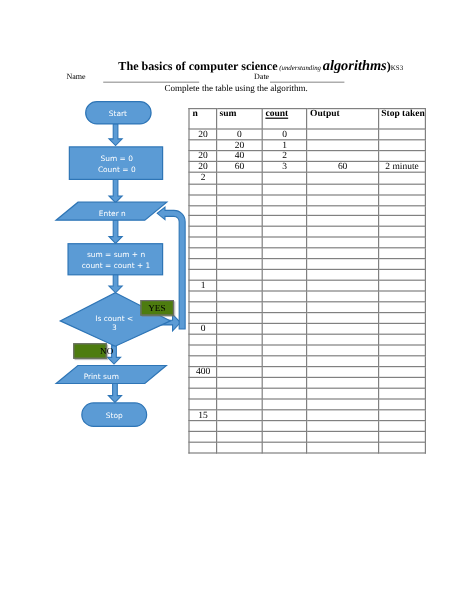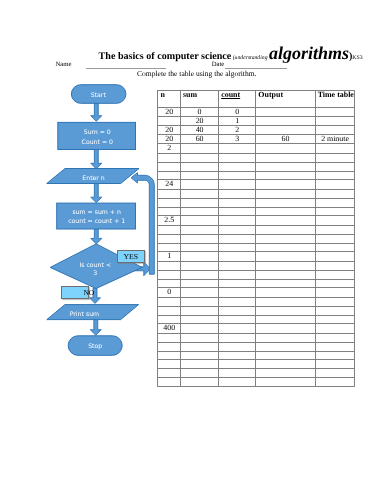--- a/index.html
+++ b/index.html
@@ -6,38 +6,38 @@
   html,body{margin:0;padding:0;}
   body{width:386px;height:500px;background:#ffffff;font-family:"Liberation Serif",serif;
        overflow:hidden;position:relative;-webkit-font-smoothing:antialiased;text-rendering:geometricPrecision;}
   .page{position:absolute;left:0;top:0;width:386px;height:500px;}
 
   
   .title{position:absolute;left:56.6px;top:40px;white-space:nowrap;line-height:27px;}
   .title span{vertical-align:baseline;}
   .t1{font-size:10.1px;font-weight:bold;margin-left:42px;}
   .t2{font-size:5.7px;font-style:italic;}
-  .t3{font-size:18px;font-weight:bold;font-style:italic;text-align:right;}
+  .t3{font-size:12px;font-weight:bold;font-style:italic;text-align:right;}
   .t4{font-size:10.1px;font-weight:bold;}
   .t5{font-size:5.8px;}
 
   .nameline{position:absolute;left:55.4px;top:61px;font-size:6.7px;white-space:nowrap;
             line-height:7px;}
   .dateline{position:absolute;left:211.7px;top:61px;font-size:6.7px;white-space:nowrap;
             line-height:7px;}
   .rule{display:inline-block;border-bottom:1.2px solid #9a9a9a;height:0;vertical-align:-2.8px;}
   .subtitle{position:absolute;left:137px;top:70px;font-size:7.55px;white-space:nowrap;
             line-height:7px;}
 
   
   svg.flow{position:absolute;left:0;top:0;width:170px;height:400px;overflow:visible;}
   .lbl{fill:#ffffff;font-family:"DejaVu Sans",sans-serif;font-size:6.2px;text-anchor:middle;}
 
   
-  .tag{position:absolute;background:#7dd3fc;border:0.85px solid #6e6e6e;
+  .tag{position:absolute;background:#4d7c0f;border:0.85px solid #6e6e6e;
        box-shadow:1.1px 1.1px 0 rgba(120,120,120,.45);box-sizing:border-box;
        font-family:"Liberation Serif",serif;text-align:center;color:#000;}
 
   
   table.grid{position:absolute;left:157.4px;top:89.5px;border-collapse:collapse;table-layout:fixed;
       border-spacing:0;}
   table.grid td,table.grid th{border:0.75px solid #808080;padding:0;margin:0;
       font-size:7.9px;text-align:center;overflow:hidden;box-sizing:border-box;}
   table.grid tr{height:8.97px;}
   table.grid td{height:8.97px;line-height:8.1px;}
@@ -87,21 +87,21 @@
   <div class="tag" id="tag-yes" style="left: 116.9px; top: 249.8px; width: 27.7px; height: 13.2px; line-height: 12.6px; font-size: 7.7px;">YES</div>
   <div class="tag" id="tag-no" style="left: 61.4px; top: 286px; width: 27.6px; height: 13.2px; line-height: 12.6px; font-size: 7.6px; padding-left: 21px;">NO</div>
 
   <table class="grid">
     <thead>
         <tr id="thr">
           <th style="width: 22.6px;">n</th>
           <th style="width: 38.2px;">sum</th>
           <th style="width: 37.2px; text-decoration: underline;">count</th>
           <th style="width: 59.3px; margin-top: 44px;">Output</th>
-          <th style="width: 39.8px;">Time table</th>
+          <th style="width: 39.8px;">Stop taken</th>
         </tr>
       </thead>
     <tbody id="tbd">
         <tr>
           <td>20</td>
           <td>0</td>
           <td>0</td>
           <td></td>
           <td></td>
         </tr>
@@ -148,49 +148,35 @@
           <td></td>
         </tr>
         <tr>
           <td></td>
           <td></td>
           <td></td>
           <td></td>
           <td></td>
         </tr>
         <tr>
-          <td>24</td>
-          <td></td>
-          <td></td>
-          <td></td>
-          <td></td>
-        </tr>
-        <tr>
-          <td></td>
-          <td></td>
-          <td></td>
-          <td></td>
-          <td></td>
-        </tr>
-        <tr>
-          <td></td>
-          <td></td>
-          <td></td>
-          <td></td>
-          <td></td>
-        </tr>
-        <tr>
-          <td></td>
-          <td></td>
-          <td></td>
-          <td></td>
-          <td></td>
-        </tr>
-        <tr>
-          <td>2.5</td>
+          <td></td>
+          <td></td>
+          <td></td>
+          <td></td>
+          <td></td>
+        </tr>
+        <tr>
+          <td></td>
+          <td></td>
+          <td></td>
+          <td></td>
+          <td></td>
+        </tr>
+        <tr>
+          <td></td>
           <td></td>
           <td></td>
           <td></td>
           <td></td>
         </tr>
         <tr>
           <td></td>
           <td></td>
           <td></td>
           <td></td>
@@ -282,20 +268,27 @@
         </tr>
         <tr>
           <td></td>
           <td></td>
           <td></td>
           <td></td>
           <td></td>
         </tr>
         <tr>
           <td></td>
+          <td></td>
+          <td></td>
+          <td></td>
+          <td></td>
+        </tr>
+        <tr>
+          <td>15</td>
           <td></td>
           <td></td>
           <td></td>
           <td></td>
         </tr>
         <tr>
           <td></td>
           <td></td>
           <td></td>
           <td></td>

